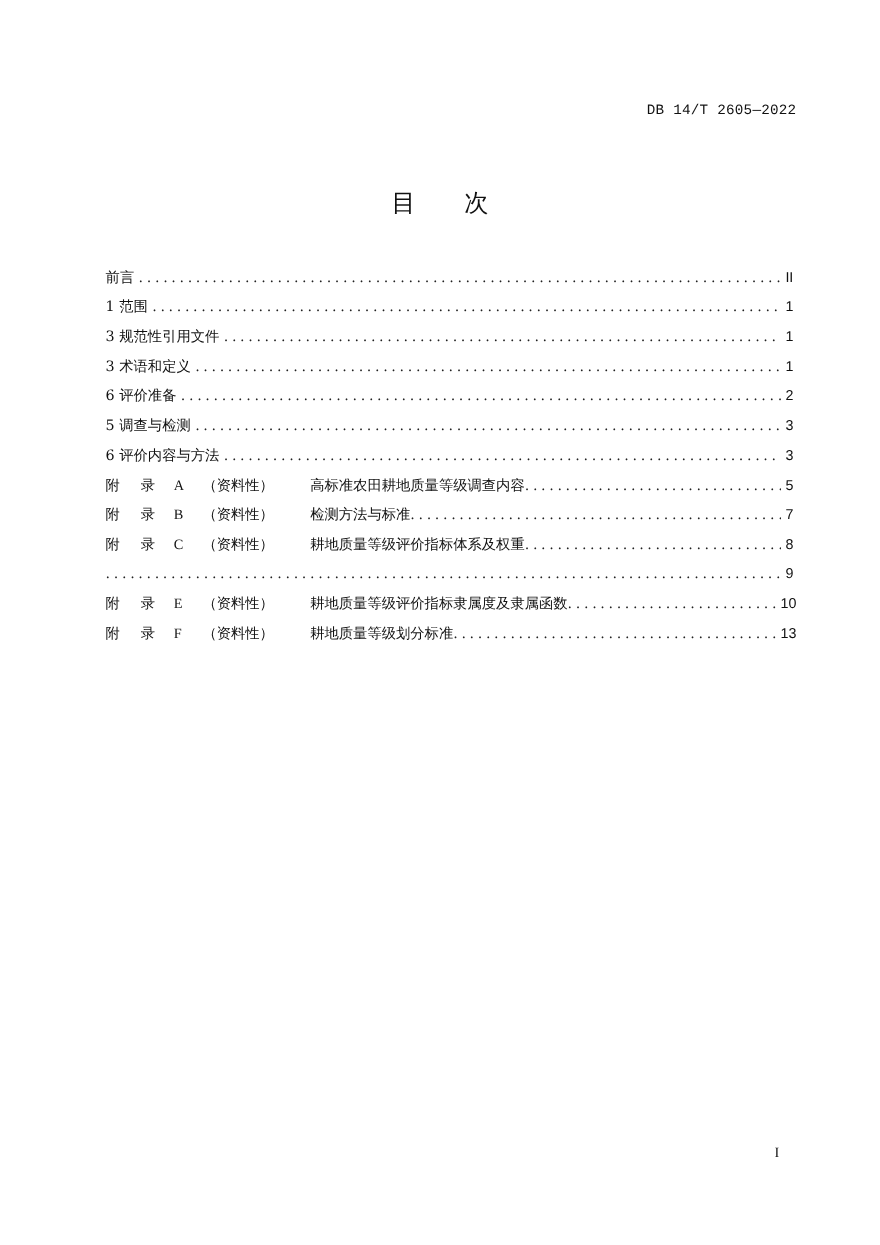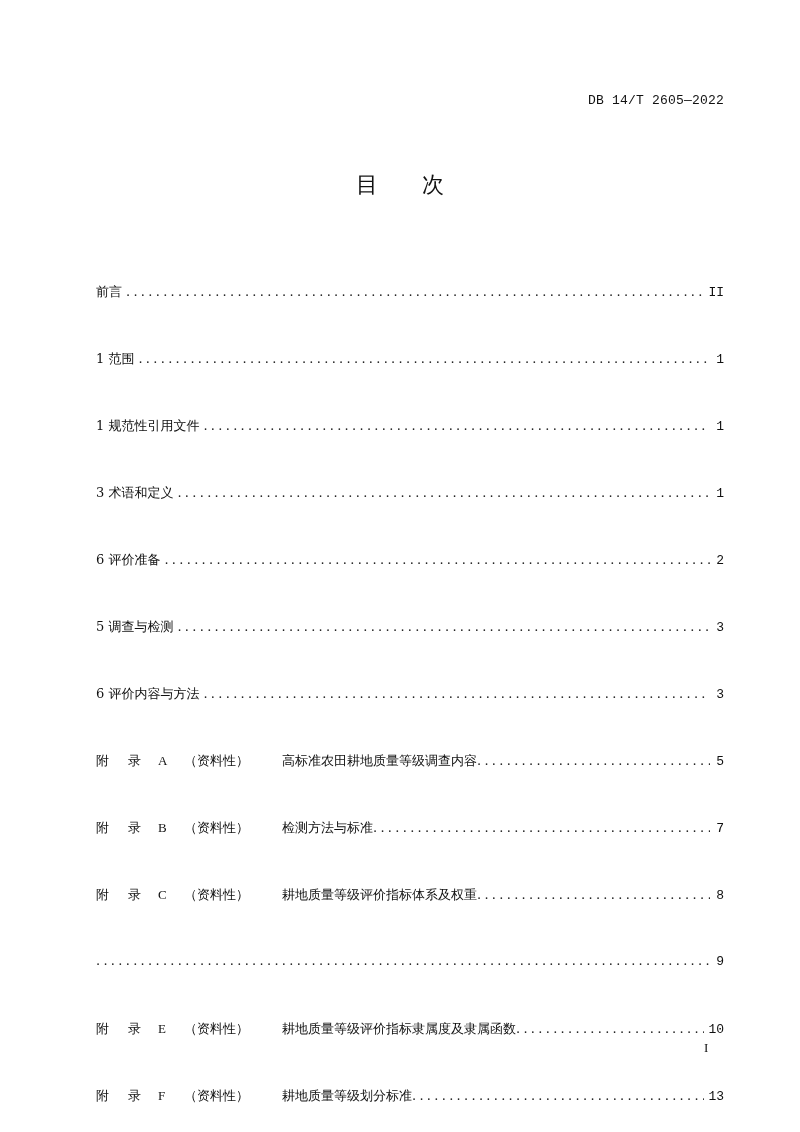--- a/index.html
+++ b/index.html
@@ -5,25 +5,25 @@
   html, body { margin:0; padding:0; background:#ffffff; }
   body { width:800px; height:1132px; position:relative; overflow:hidden;
          font-family:"DejaVu Serif","Liberation Serif",serif; color:#111; }
   .doc-code { position:absolute; top:93px; right:76px; font-family:Liberation Mono, monospace;
               font-size:13px; color:#111; letter-spacing:0.2px; }
   .title { position:absolute; top:170px; left:0; width:800px; text-align:center;
            font-family:"DejaVu Sans","Liberation Sans",sans-serif; font-size:22px; }
   .title span { display:inline-block; }
   .title .gap { width:44px; }
   .toc { position:absolute; top:243px; left:96px; width:628px; }
-  .toc-row { display:flex; align-items:baseline; height:27px; font-size:13px; white-space:nowrap;margin-top:40px; }
+  .toc-row { display:flex; align-items:baseline; height:27px; font-size:13px; white-space:nowrap; }
   .toc-row .label { flex:0 0 auto; }
   .toc-row .leader { flex:1 1 auto; overflow:hidden; margin:0 4px 0 4px; letter-spacing:3.3px; color:#222; }
   .toc-row .leader::before { content:"........................................................................................................................................................................"; }
-  .toc-row .page { flex:0 0 auto; text-align:right; min-width:10px; font-family:Liberation Mono, monospace; }
+  .toc-row .page { flex:0 0 auto; text-align:left; min-width:10px; font-family:Liberation Sans, sans-serif; }
   .appx .fu { display:inline-block; width:32px; }
   .appx .lu { display:inline-block; width:30px; }
   .appx .letter { display:inline-block; width:26px; font-family:"Liberation Serif",serif; }
   .appx .kind { display:inline-block; width:98px; }
   .appx .leader { margin-left:0; }
   .footer-page { position:absolute; top:1040px; left:704px; font-family:"Liberation Serif",serif; font-size:13px; }
 </style>
 </head>
 <body>
 
@@ -38,21 +38,21 @@
     <span class="label">前言</span>
     <span class="leader"></span>
     <span class="page">II</span>
   </div>
   <div class="toc-row">
     <span class="label">1 范围</span>
     <span class="leader"></span>
     <span class="page">1</span>
   </div>
   <div class="toc-row">
-    <span class="label">1 规范性引用文件</span>
+    <span class="label">3 规范性引用文件</span>
     <span class="leader"></span>
     <span class="page">1</span>
   </div>
   <div class="toc-row">
     <span class="label">3 术语和定义</span>
     <span class="leader"></span>
     <span class="page">1</span>
   </div>
   <div class="toc-row">
     <span class="label">6 评价准备</span>

